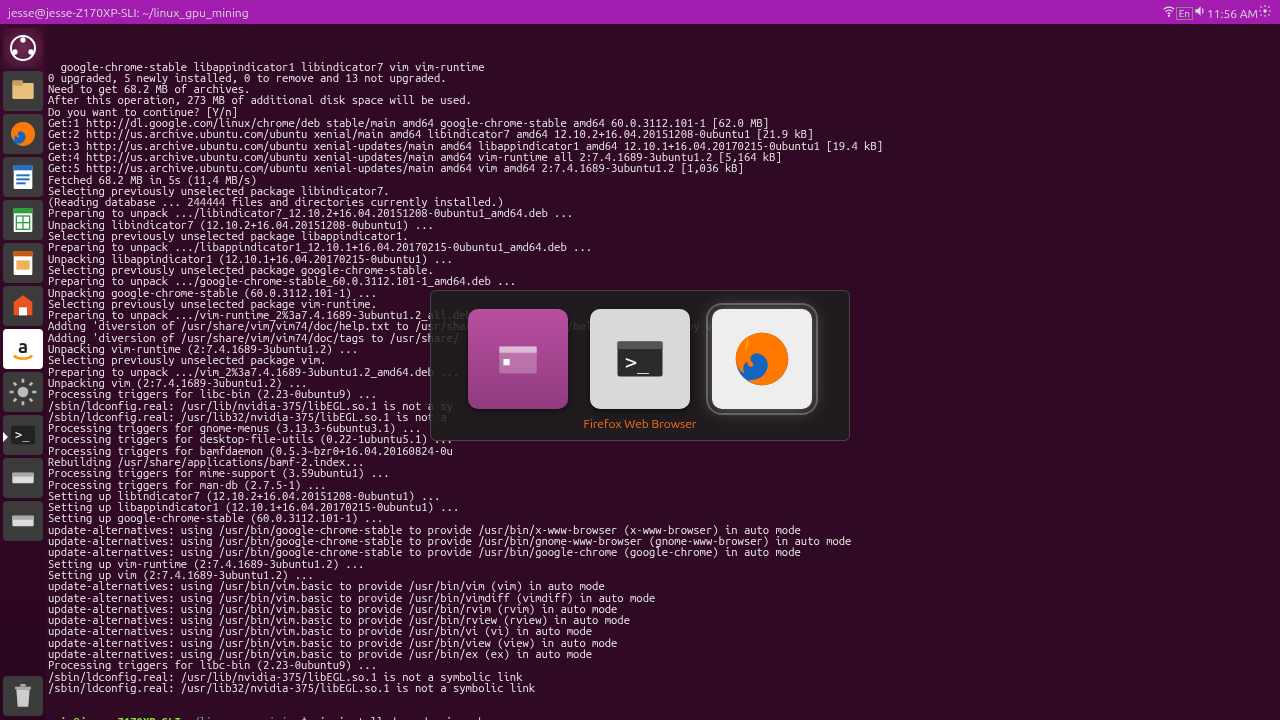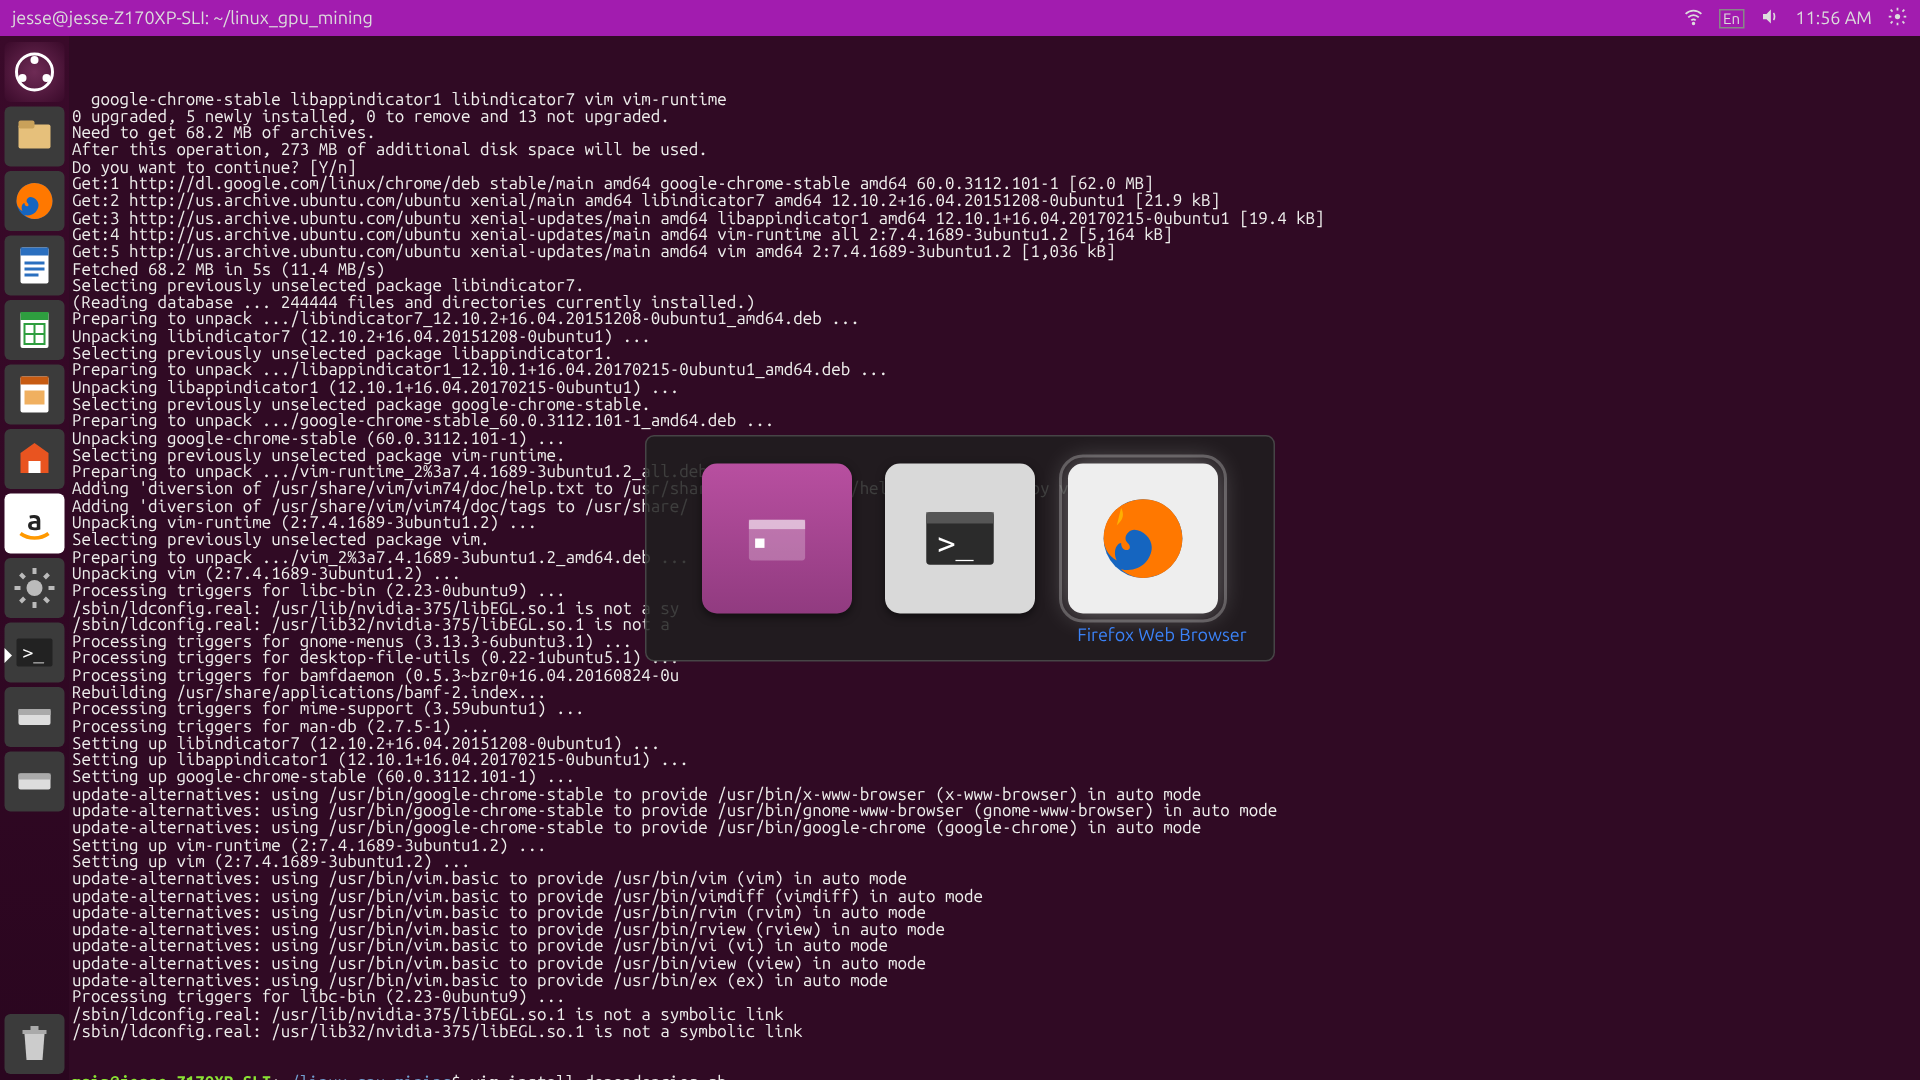--- a/index.html
+++ b/index.html
@@ -1,38 +1,38 @@
 <!DOCTYPE html>
 <html><head>
 <meta charset="utf-8">
 <style>
   * { margin:0; padding:0; box-sizing:border-box; }
   html,body { width:1280px; height:720px; overflow:hidden; font-family:"Ubuntu",sans-serif; background:#2c001e; }
   
   #panel { position:absolute; top:0; left:0; right:0; height:24px; background:#a21caf; color:#dcdcdc; font-size:12px; display:flex; align-items:center; padding:0 8px; }
   #panel .title { flex:0 0 auto; }
   #panel .spacer { flex:1 1 auto; }
-  #panel .tray { display:flex; align-items:center; gap:10px; }
+  #panel .tray { display:flex; align-items:flex-end; }
   #panel .tray span { font-size:12px; }
   
   #launcher { position:absolute; top:24px; left:0; width:46px; bottom:0; background:linear-gradient(#3a0a2a,#2a061f); display:flex; flex-direction:column; align-items:center; padding-top:4px; gap:3px; }
   .licon { width:40px; height:40px; border-radius:4px; display:flex; align-items:center; justify-content:center; font-size:18px; color:#fff; cursor:pointer; }
   .licon svg { width:32px; height:32px; }
   .tri { position:absolute; left:0; width:0; height:0; border-top:5px solid transparent; border-bottom:5px solid transparent; border-left:5px solid #fff; }
   
   #term { position:absolute; top:24px; left:46px; right:0; bottom:0; background:#300a24; color:#eeeeec; font-family:"Ubuntu Mono","DejaVu Sans Mono",monospace; font-size:11.3px; line-height:11.3px; white-space:pre; padding:14px 2px; overflow:hidden; }
   .pline { display:block; }
   .pr-user { color:#8ae234; font-weight:bold; }
   .pr-path { color:#729fcf; font-weight:normal; }
   
   #switcher { position:absolute; top:290px; left:430px; width:420px; background:rgba(30,30,30,0.85); border:1px solid rgba(80,80,80,0.8); border-radius:6px; padding:18px 18px 10px 18px; display:flex; flex-direction:column; align-items:center; }
   #switcher .row { display:flex; gap:22px; }
   .swicon { width:100px; height:100px; border-radius:10px; display:flex; align-items:center; justify-content:center; box-shadow:0 2px 6px rgba(0,0,0,0.5); }
   .swicon.sel { outline:2px solid rgba(255,255,255,0.25); outline-offset:4px; box-shadow:0 0 18px rgba(255,255,255,0.35); }
-  #switcher .label { margin-top:8px; color:#3b82f6; font-size:12px; text-align:right; width:100%; }
+  #switcher .label { margin-top:8px; color:#f97316; font-size:12px; text-align:center; width:100%; }
 </style>
 </head>
 <body>
 
 <div id="panel">
   <span class="title">jesse@jesse-Z170XP-SLI: ~/linux_gpu_mining</span>
   <span class="spacer"></span>
   <div class="tray">
     <span>
       <svg width="14" height="14" viewBox="0 0 24 24" fill="none" stroke="#ddd" stroke-width="2">

